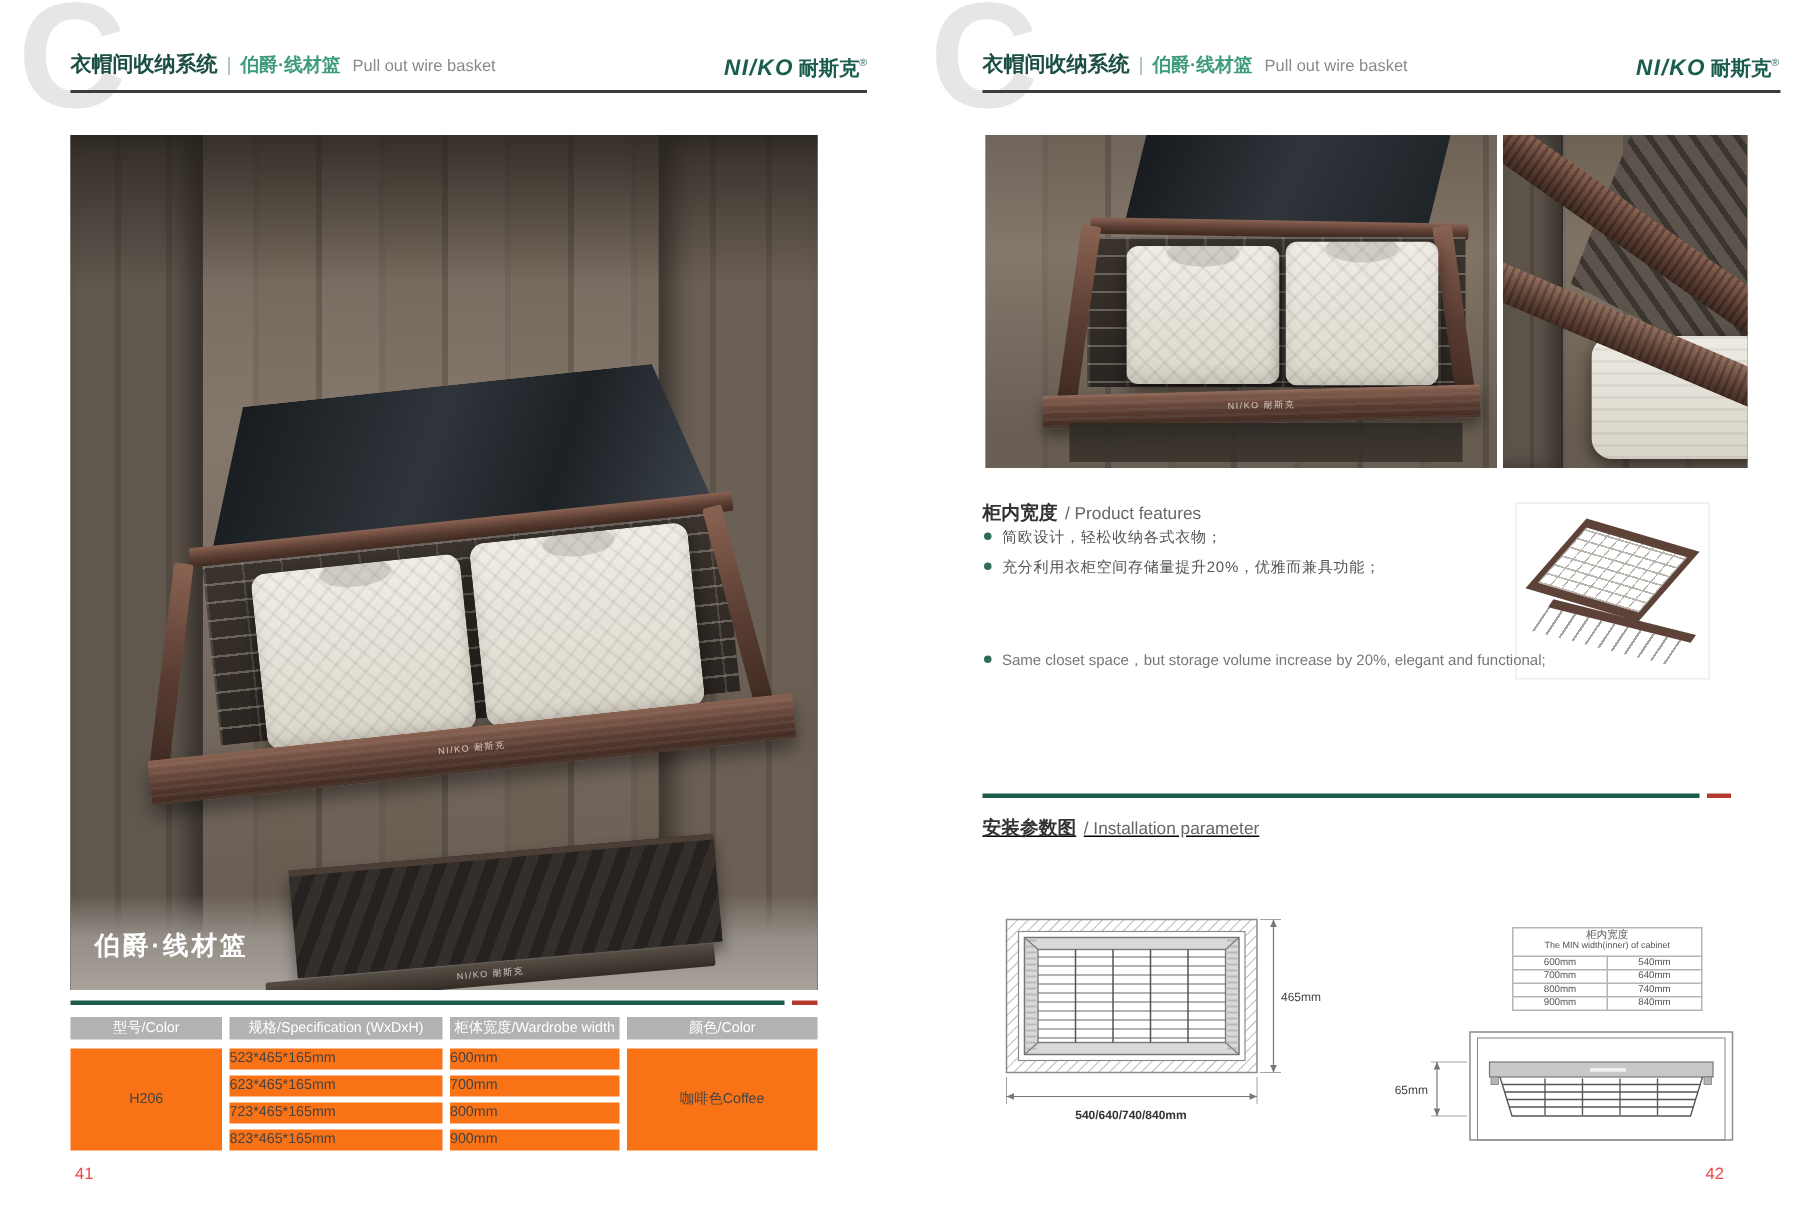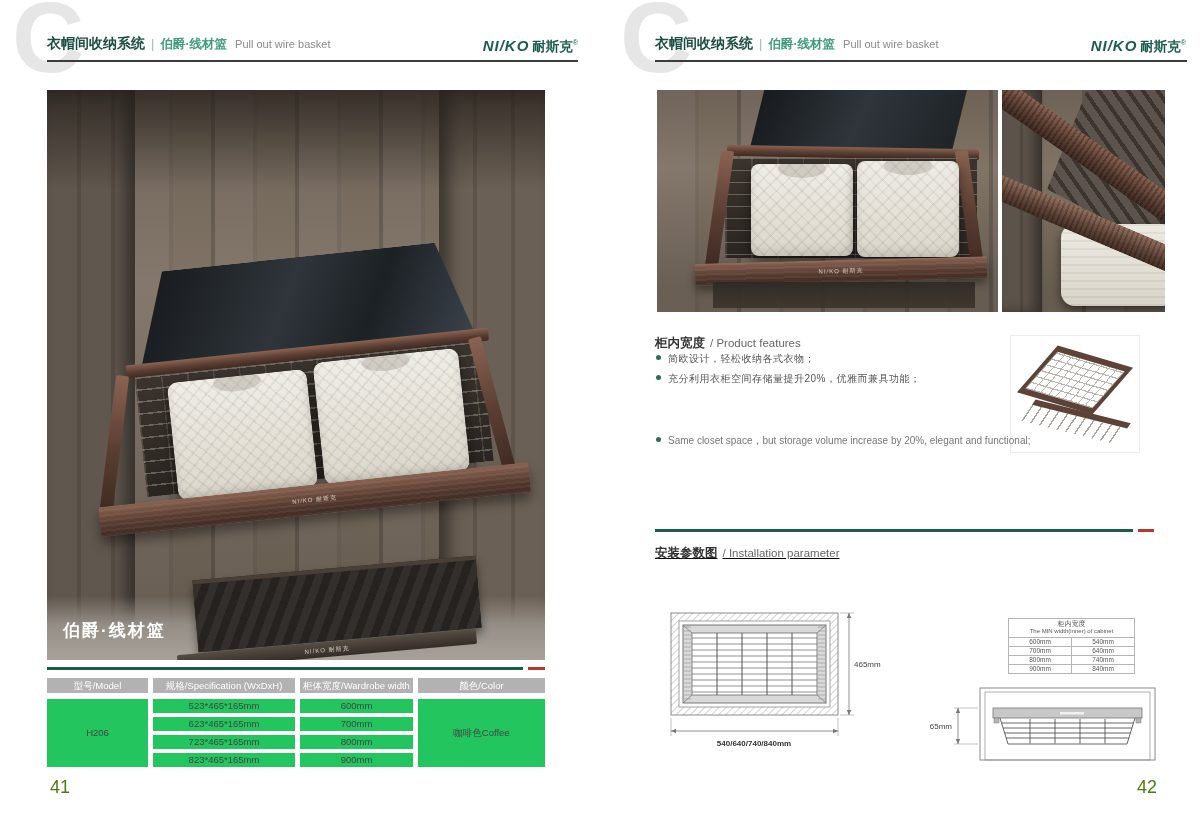--- a/index.html
+++ b/index.html
@@ -124,24 +124,24 @@
 
   
   .sep-green { position:absolute; height:3px; background:#1d5b4b; }
   .sep-red   { position:absolute; height:3px; background:#b5392f; }
 
   .spec-table { position:absolute; left:47px; top:678px; width:498px; z-index:2; }
   .spec-head { display:grid; grid-template-columns:101px 142px 113px 127px; column-gap:5px; }
   .spec-head div { background:#b2b2b2; color:#fff; font-size:9.5px; height:15px; line-height:15px; text-align:center; }
   .spec-body { margin-top:6px; display:grid; grid-template-columns:101px 142px 113px 127px;
                column-gap:5px; row-gap:4px; grid-auto-rows:14px; }
-  .spec-cell { background:#22c55e; color:#444; font-size:9.5px; line-height:14px; text-align:center; }
+  .spec-cell { background:#f97316; color:#444; font-size:9.5px; line-height:14px; text-align:left; }
   .spec-span { display:flex; align-items:center; justify-content:center; }
 
-  .pageno { position:absolute; top:777px; font-size:18px; color:#4d7c0f; z-index:2; }
+  .pageno { position:absolute; top:777px; font-size:11px; color:#ef4444; z-index:2; }
 
   
   .sec-title { position:absolute; white-space:nowrap; z-index:2; }
   .sec-title .zh { font-size:12.5px; font-weight:700; color:#333; }
   .sec-title .en { font-size:11.5px; color:#666; margin-left:5px; }
   .bullets { position:absolute; z-index:2; }
   .bullet-row { display:flex; align-items:flex-start; margin-bottom:6px; }
   .dot { width:5px; height:5px; border-radius:50%; background:#2e6b5a; margin:3px 7px 0 1px; flex:0 0 auto; }
   .bullet-zh { font-size:10px; color:#555; line-height:1.4; letter-spacing:.5px; }
   .bullet-en { font-size:10px; color:#777; line-height:1.4; }
@@ -206,21 +206,21 @@
       <span class="micro-label" style="top:5px;">NI/KO 耐斯克</span>
     </div>
     <div class="pl-caption">伯爵·线材篮</div>
   </div>
 
   <div class="sep-green" style="left:47px; top:667px; width:476px;"></div>
   <div class="sep-red" style="left:528px; top:667px; width:17px;"></div>
 
   <div class="spec-table">
     <div class="spec-head">
-      <div>型号/Model</div>
+      <div>型号/Color</div>
       <div>规格/Specification (WxDxH)</div>
       <div>柜体宽度/Wardrobe width</div>
       <div>颜色/Color</div>
     </div>
     <div class="spec-body">
       <div class="spec-cell spec-span" style="grid-area:1/1/5/2;">H206</div>
       <div class="spec-cell" style="grid-area:1/2;">523*465*165mm</div>
       <div class="spec-cell" style="grid-area:1/3;">600mm</div>
       <div class="spec-cell spec-span" style="grid-area:1/4/5/5;">咖啡色Coffee</div>
       <div class="spec-cell" style="grid-area:2/2;">623*465*165mm</div>

